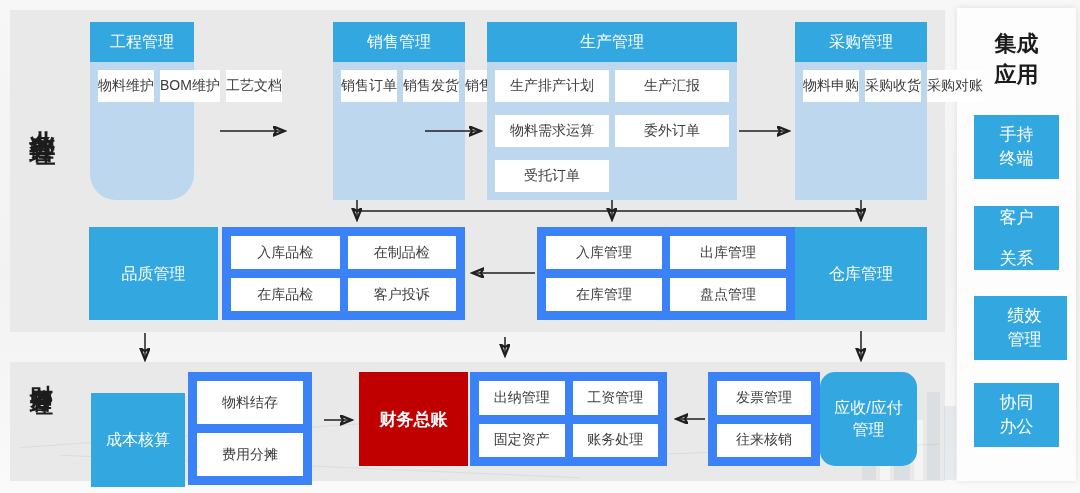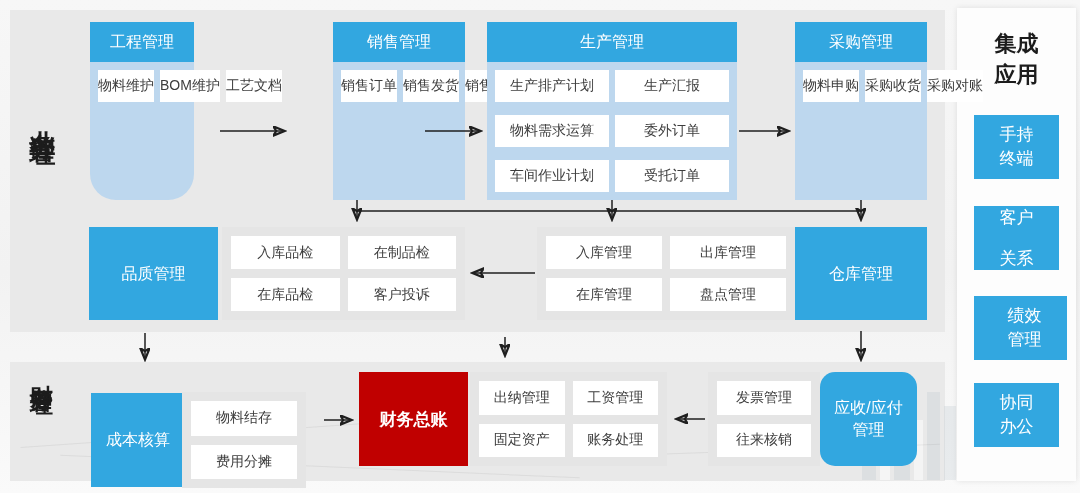--- a/index.html
+++ b/index.html
@@ -19,21 +19,21 @@
   }
   .vlabel-business{left:30px;top:110px;}
   .vlabel-finance{left:30px;top:366px;font-size:23px;}
   .group{position:absolute;top:22px;height:178px;background:#bdd7ee;box-sizing:border-box;}
   .group-header{height:40px;background:#32a7e0;color:#fff;font-size:16px;display:flex;align-items:center;justify-content:center;}
   .group-items{padding:8px;display:grid;grid-row-gap:13px;grid-column-gap:6px;}
   .cols-1{grid-template-columns:1fr 1fr 1fr;}
   .cols-2{grid-template-columns:1fr 1fr;}
   .item{background:#fff;color:#3d3d3d;font-size:14px;height:32px;display:flex;align-items:center;justify-content:center;white-space:nowrap;}
   .bluebox{position:absolute;background:#32a7e0;color:#fff;display:flex;flex-direction:column;align-items:center;justify-content:center;font-size:16px;text-align:center;line-height:1.35;}
-  .container{position:absolute;background:#e5e5e5;box-sizing:border-box;display:grid;padding:9px;grid-column-gap:8px;grid-row-gap:9px;}
+  .container{position:absolute;background:#3b82f6;box-sizing:border-box;display:grid;padding:9px;grid-column-gap:8px;grid-row-gap:9px;}
   .container .item{height:auto;}
   .redbox{position:absolute;background:#c00000;color:#fff;font-weight:bold;font-size:17px;display:flex;align-items:center;justify-content:center;}
   .int-title{position:absolute;left:957px;top:28px;width:119px;text-align:center;font-weight:bold;font-size:22px;line-height:31px;color:#1c1c1c;}
   .int-box{position:absolute;width:85px;height:64px;left:974px;background:#32a7e0;color:#fff;font-size:17px;line-height:24px;display:flex;flex-direction:column;align-items:center;justify-content:center;text-align:center;}
   svg.arrows{position:absolute;inset:0;pointer-events:none;}
   svg.arrows path{stroke:#1f1f1f;stroke-width:1.5;fill:none;}
   .decor{position:absolute;pointer-events:none;}
   .bar{position:absolute;bottom:0;background:rgba(175,185,196,.22);}
   .dline{position:absolute;height:1px;background:rgba(110,110,110,.10);}
 </style>
@@ -79,21 +79,20 @@
     </div>
   </div>
 
   <div class="group" style="left:487px;width:250px;">
     <div class="group-header">生产管理</div>
     <div class="group-items cols-2">
       <div class="item">生产排产计划</div>
       <div class="item">生产汇报</div>
       <div class="item">物料需求运算</div>
       <div class="item">委外订单</div>
-      <div class="item">车间作业计划</div>
       <div class="item">受托订单</div>
     </div>
   </div>
 
   <div class="group" style="left:795px;width:132px;">
     <div class="group-header">采购管理</div>
     <div class="group-items cols-1">
       <div class="item">物料申购</div>
       <div class="item">采购收货</div>
       <div class="item">采购对账</div>
@@ -110,21 +109,21 @@
 
   <div class="container" style="left:537px;top:227px;width:258px;height:93px;grid-template-columns:1fr 1fr;">
     <div class="item">入库管理</div>
     <div class="item">出库管理</div>
     <div class="item">在库管理</div>
     <div class="item">盘点管理</div>
   </div>
   <div class="bluebox" style="left:795px;top:227px;width:132px;height:93px;">仓库管理</div>
 
   <div class="bluebox" style="left:91px;top:372px;width:94px;height:94px;margin-top:21px;">成本核算</div>
-  <div class="container" style="left:182px;top:372px;width:124px;height:96px;grid-template-columns:1fr;margin-top:20px;">
+  <div class="container" style="left:188px;top:372px;width:124px;height:113px;grid-template-columns:1fr;">
     <div class="item">物料结存</div>
     <div class="item">费用分摊</div>
   </div>
 
   <div class="redbox" style="left:359px;top:372px;width:109px;height:94px;">财务总账</div>
   <div class="container" style="left:470px;top:372px;width:197px;height:94px;grid-template-columns:1fr 1fr;">
     <div class="item">出纳管理</div>
     <div class="item">工资管理</div>
     <div class="item">固定资产</div>
     <div class="item">账务处理</div>

